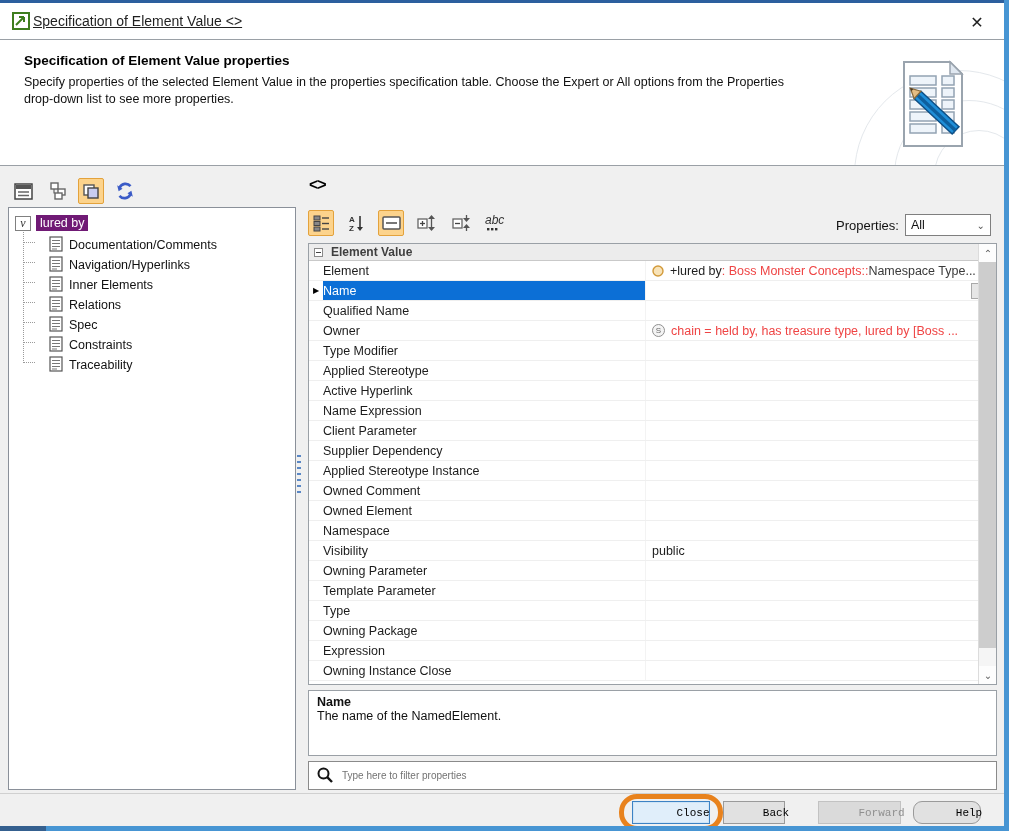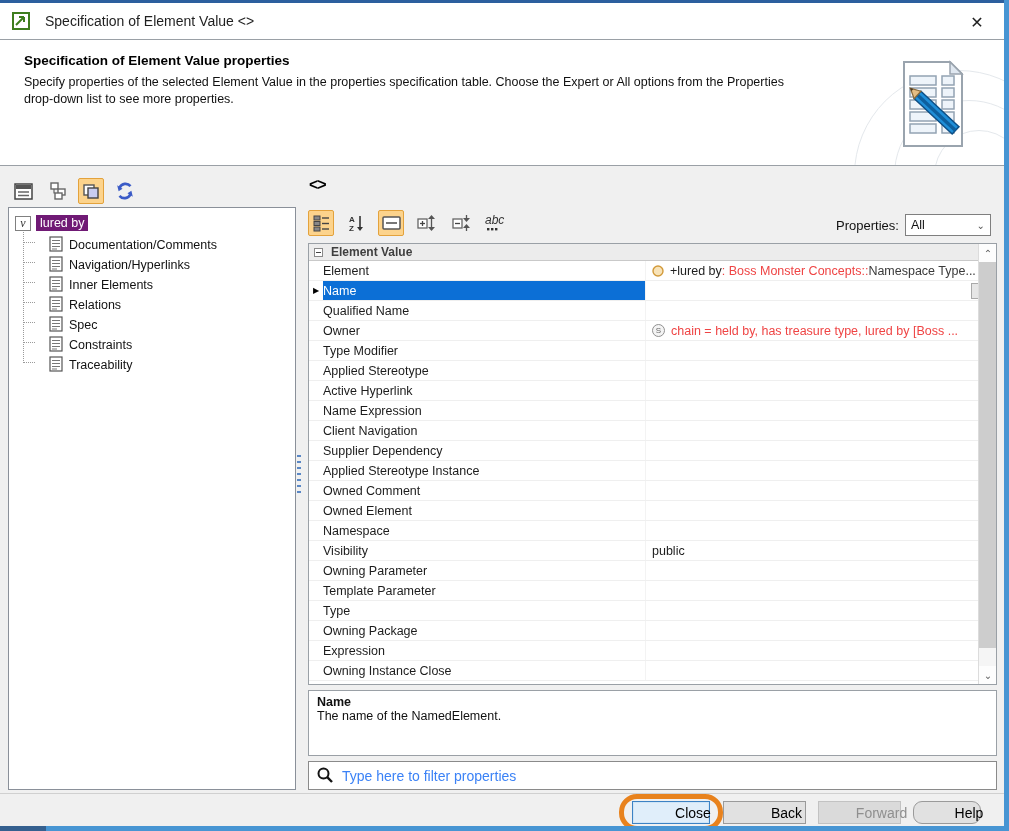--- a/index.html
+++ b/index.html
@@ -7,21 +7,21 @@
   body { font-family:"Liberation Sans","DejaVu Sans",sans-serif; position:relative; background:#ffffff; overflow:hidden; }
 
   
   .edge-top    { position:absolute; left:0; top:0; width:1009px; height:3px; background:#2c5f9e; z-index:9; }
   .edge-right  { position:absolute; right:0; top:0; width:5px; height:831px; background:#4795d3; z-index:9; }
   .edge-bottom { position:absolute; left:0; bottom:0; width:1009px; height:5px; background:#4795d3; z-index:9; }
   .edge-bottom-dark { position:absolute; left:0; bottom:0; width:46px; height:5px; background:#35608f; z-index:10; }
 
   .titlebar { position:absolute; left:0; top:3px; width:1004px; height:36px; background:#fff; display:flex; align-items:center; }
   .title-icon { margin-left:12px; width:18px; height:18px; }
-  .title-text { margin-left:15px; font-size:14px; color:#1f1f1f; }
+  .title-text { margin-left:3px; font-size:14px; color:#1f1f1f;text-decoration:underline; }
   .close-x { position:absolute; right:14px; top:6px; width:26px; height:26px; display:flex; align-items:center; justify-content:center; font-size:16px; color:#222; cursor:pointer; }
 
   
   .banner { position:absolute; left:0; top:39px; width:1004px; height:127px; background:#fff; border-top:1px solid #9aa0a6; border-bottom:1px solid #9aa0a6; overflow:hidden; }
   .banner h1 { font-size:13.5px; font-weight:bold; color:#000; margin:13px 0 0 24px; }
   .banner .desc { margin-left:24px; margin-top:6px; font-size:12.5px; color:#111; line-height:17px; width:800px; }
   .banner-icon { position:absolute; right:28px; top:14px; }
   .swirl { position:absolute; border:1px solid #e4e8ec; border-radius:50%; }
   .sw1 { width:210px; height:210px; right:-60px; top:30px; }
   .sw2 { width:150px; height:150px; right:-40px; top:60px; }
@@ -75,28 +75,28 @@
   .vsb { position:absolute; right:0; top:0; width:18px; height:440px; background:#f5f5f5; border-left:1px solid #dcdcdc; }
   .vsb .arr { position:absolute; left:0; width:18px; height:18px; display:flex; align-items:center; justify-content:center; color:#606060; font-size:10px; background:#fdfdfd; cursor:pointer; }
   .vsb .up { top:0; } .vsb .down { bottom:0; }
   .vsb .thumb { position:absolute; left:0; top:18px; width:18px; height:386px; background:#cdcdcd; cursor:pointer; }
 
   
   .descbox { position:absolute; left:308px; top:524px; width:689px; height:66px; background:#fff; border:1px solid #9aa0a6; padding:4px 8px; font-size:12.5px; color:#111; }
   .descbox .dtitle { font-weight:bold; }
   .filterbox { position:absolute; left:308px; top:595px; width:689px; height:29px; background:#fff; border:1px solid #8a8a8a; display:flex; align-items:center; cursor:text; }
   .filterbox .mag { margin:0 8px 0 8px; display:flex; }
-  .filterbox .ph { color:#3b82f6; font-size:14px; }
+  .filterbox .ph { color:#737373; font-size:10px; }
 
   
   .footer { position:absolute; left:0; top:627px; width:1004px; height:33px; border-top:1px solid #d0d0d0; }
-  .btn { position:absolute; top:7px; height:23px; background:#e1e1e1; border:1px solid #9a9a9a; font-size:14px; color:#000; font-family:Liberation Sans, sans-serif; display:flex; align-items:center; justify-content:center; cursor:pointer;padding-left:44px; }
+  .btn { position:absolute; top:7px; height:23px; background:#e1e1e1; border:1px solid #9a9a9a; font-size:11px; color:#000; font-family:Liberation Mono, monospace; display:flex; align-items:center; justify-content:center; cursor:pointer;padding-left:44px; }
   .btn.focused { background:#e0eefa; border:1px solid #3c82c4; box-shadow:inset 0 0 0 1px #cfe5f7; }
   .btn.disabled { background:#dadada; border:1px solid #c2c2c2; color:#8f8f8f; cursor:default; }
-  .b-close { left:632px; width:78px; } .b-back { left:723px; width:83px; }
+  .b-close { left:632px; width:78px; } .b-back { left:723px; width:62px; }
   .b-forward { left:818px; width:83px; } .b-help { left:913px; width:68px;border-radius:9px; }
   .orange-ring { position:absolute; left:619px; top:0px; width:104px; height:37px; border:5px solid #e8821d; border-radius:18px; pointer-events:none; z-index:5; }
 </style>
 </head>
 <body>
 
 <div class="edge-top"></div>
 <div class="edge-right"></div>
 <div class="edge-bottom"></div>
 <div class="edge-bottom-dark"></div>
@@ -421,21 +421,21 @@
           <div class="plabel">Active Hyperlink</div>
           <div class="pvalue"></div>
         </div>
         <div class="prow">
           <div class="gutter"></div>
           <div class="plabel">Name Expression</div>
           <div class="pvalue"></div>
         </div>
         <div class="prow">
           <div class="gutter"></div>
-          <div class="plabel">Client Navigation</div>
+          <div class="plabel">Client Parameter</div>
           <div class="pvalue"></div>
         </div>
         <div class="prow">
           <div class="gutter"></div>
           <div class="plabel">Supplier Dependency</div>
           <div class="pvalue"></div>
         </div>
         <div class="prow">
           <div class="gutter"></div>
           <div class="plabel">Applied Stereotype Instance</div>

